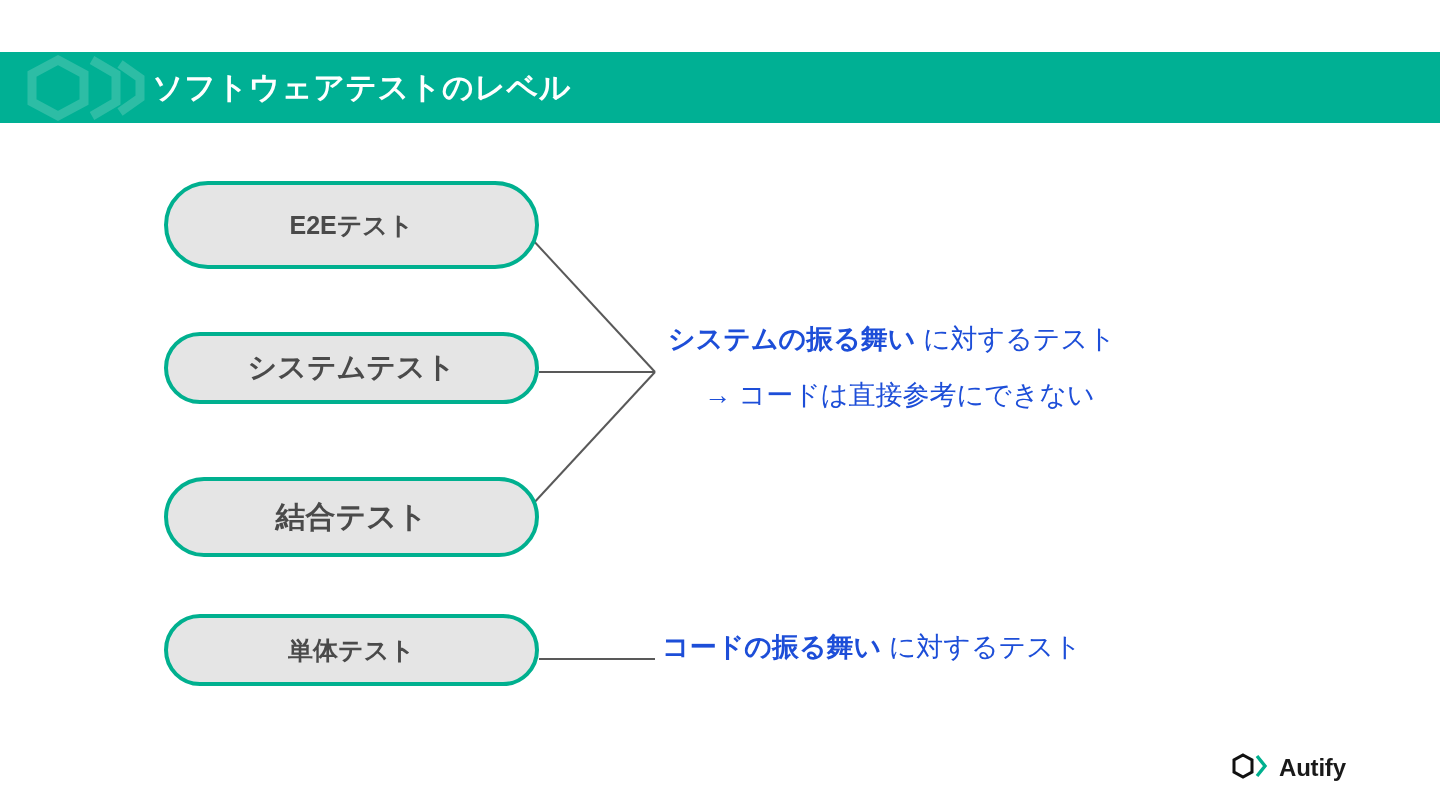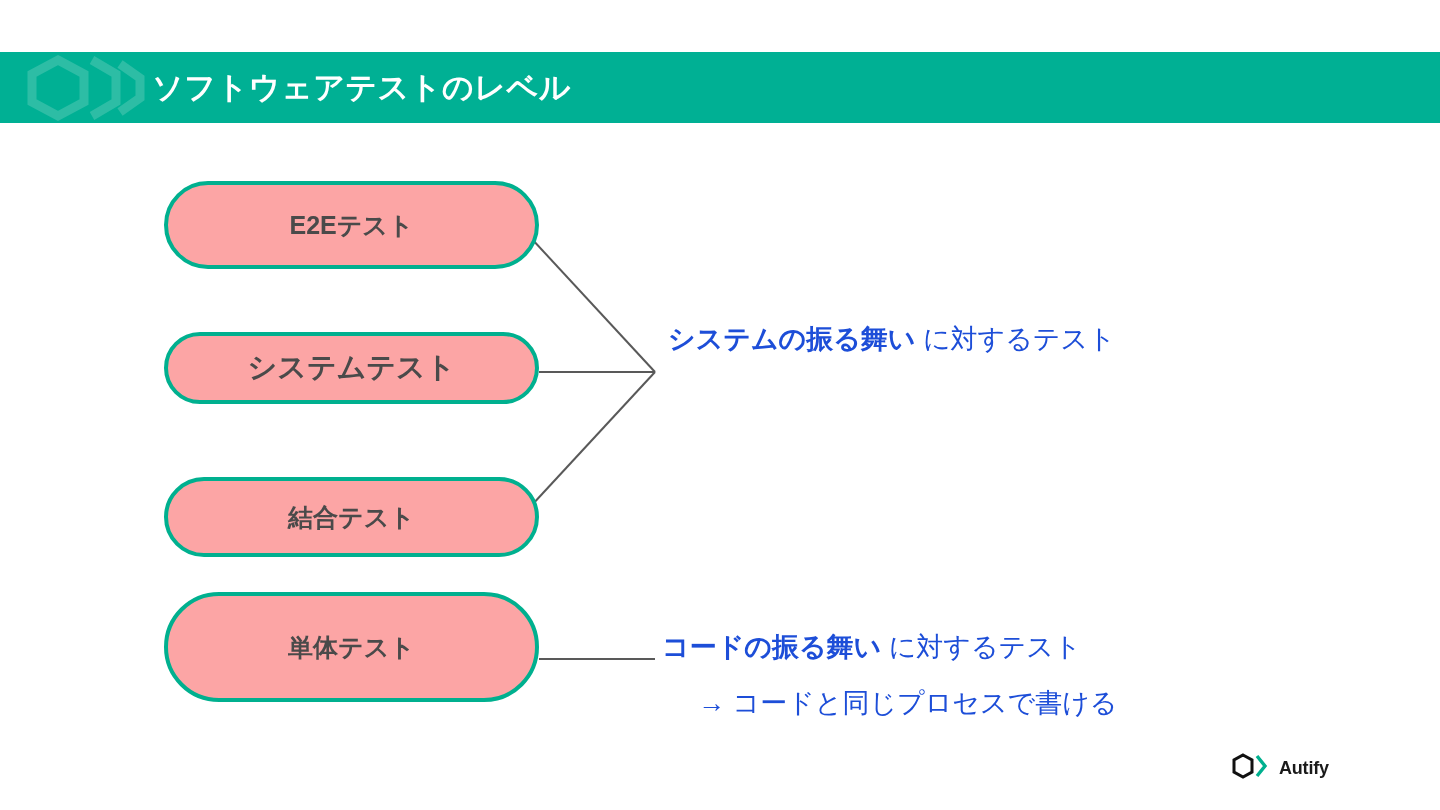--- a/index.html
+++ b/index.html
@@ -57,21 +57,21 @@
     height: 810px;
     pointer-events: none;
   }
 
   
   .pill {
     position: absolute;
     box-sizing: border-box;
     border: 4px solid #00B08F;
     border-radius: 999px;
-    background: #fca5a5;
+    background: #e5e5e5;
     display: flex;
     flex-direction: column;
     align-items: center;
     justify-content: center;
     color: #4a4a4a;
     font-weight: bold;
     line-height: 1.22;
     text-align: center;
     white-space: nowrap;
   }
@@ -79,24 +79,24 @@
     left: 164px; top: 181px; width: 375px; height: 88px;
     font-size: 25px;
   }
   #pill-system {
     left: 164px; top: 332px; width: 375px; height: 72px;
     font-size: 29px;
     text-align: right;
   }
   #pill-integration {
     left: 164px; top: 477px; width: 375px; height: 80px;
-    font-size: 25px;
+    font-size: 30px;
   }
   #pill-unit {
-    left: 164px; top: 592px; width: 375px; height: 110px;
+    left: 164px; top: 614px; width: 375px; height: 72px;
     font-size: 25px;
   }
   .pill-line { display: block; }
 
   
   .desc-block {
     position: absolute;
     color: #1d4ed8;
     white-space: nowrap;
   }
@@ -125,21 +125,21 @@
     position: absolute;
     left: 1231px;
     top: 752px;
     display: flex;
     align-items: center;
     gap: 6px;
   }
   #autify-logo .logo-mark { display: block; }
   #autify-logo .logo-word {
     color: #1a1a1a;
-    font-size: 18px;
+    font-size: 24px;
     font-weight: bold;
     letter-spacing: -0.2px;
     line-height: 1;
   }
 </style>
 </head>
 <body>
 
 <div id="header-band"></div>
 
@@ -179,27 +179,27 @@
 </div>
 
 <div class="pill" id="pill-unit">
   <span class="pill-line">単体テスト</span>
 </div>
 
 <div class="desc-block" id="desc-system">
   <div class="desc-head">
     <span class="strong">システムの振る舞い</span><span class="light"> に対するテスト</span>
   </div>
+  <div class="desc-sub">→ コードは直接参考にできない</div>
 </div>
 
 <div class="desc-block" id="desc-code">
   <div class="desc-head">
     <span class="strong">コードの振る舞い</span><span class="light"> に対するテスト</span>
   </div>
-  <div class="desc-sub">→ コードと同じプロセスで書ける</div>
 </div>
 
 <div id="autify-logo">
   <span class="logo-mark">
     <svg width="42" height="28" viewBox="0 0 42 28" xmlns="http://www.w3.org/2000/svg">
       <path d="M12 3 L21 8 L21 20 L12 25 L3 20 L3 8 Z" fill="none" stroke="#111111" stroke-width="3"></path>
       <path d="M26 4 L34 14 L26 24" fill="none" stroke="#00B08F" stroke-width="3.4" stroke-linecap="butt" stroke-linejoin="miter"></path>
     </svg>
   </span>
   <span class="logo-word">Autify</span>

